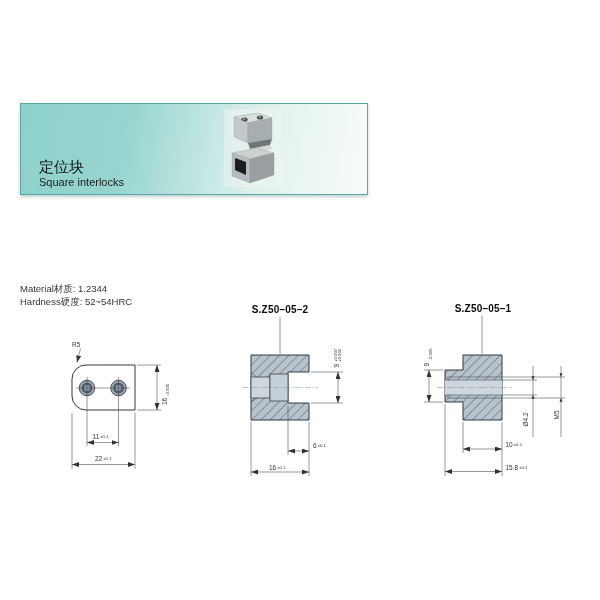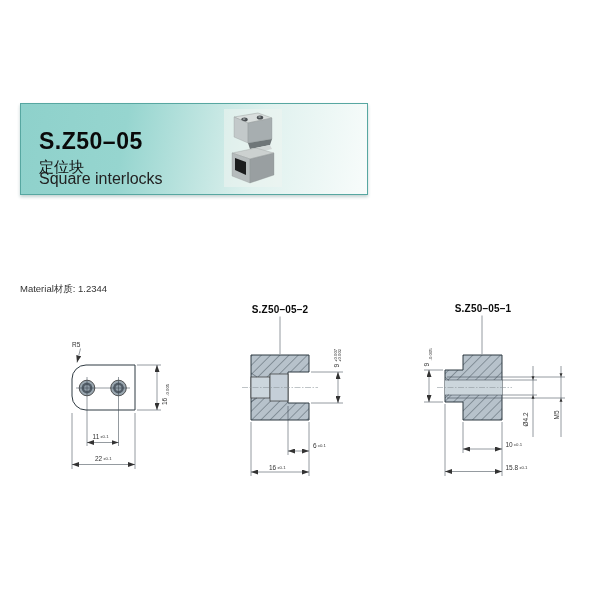--- a/index.html
+++ b/index.html
@@ -13,40 +13,39 @@
     background:linear-gradient(100deg,#8ed1cb 0%,#96d5cf 30%,#dff1ee 68%,#f8fcfb 100%);
     border:1px solid #57a7a1;
     box-shadow:0 2px 3px rgba(60,110,105,.30);
     box-sizing:border-box;
   }
   .banner-title{
     position:absolute;left:18px;top:24px;
     font-size:23px;font-weight:bold;color:#0a0a0a;letter-spacing:.5px;
   }
   .banner-cn{position:absolute;left:18px;top:54px;font-size:15px;color:#111;}
-  .banner-en{position:absolute;left:18px;top:66px;font-size:16px;color:#222;}
+  .banner-en{position:absolute;left:18px;top:72px;font-size:11px;color:#222;}
   .photo{position:absolute;left:203px;top:5px;width:58px;height:78px;}
   
   .specs{position:absolute;left:20px;top:282px;font-size:9.5px;color:#333;line-height:13px;}
   
   .drawings{position:absolute;left:30px;top:290px;width:555px;height:200px;}
   svg text{fill:#222;}
   .dim{font-size:6.5px;fill:#333;}
   .tol{font-size:4.3px;fill:#333;}
   .dimtitle{font-size:10px;font-weight:bold;fill:#0a0a0a;letter-spacing:.2px;}
   .outline{stroke:#2f3a42;stroke-width:1;fill:none;}
   .thin{stroke:#3c4750;stroke-width:.55;fill:none;}
   .dimline{stroke:#3c4750;stroke-width:.55;fill:none;}
   .cline{stroke:#8a9299;stroke-width:.55;fill:none;stroke-dasharray:6 1.5 1.5 1.5;}
 </style>
 </head>
 <body>
 
 <div class="banner">
-  <div class="banner-title">S.Z50–05</div>
   <div class="banner-cn">定位块</div>
   <div class="banner-en">Square interlocks</div>
 
   <svg class="photo" viewBox="0 0 58 78">
     <rect x="0" y="0" width="58" height="78" fill="#eef4f1" opacity="0.55"></rect>
     <g>
 
       <polygon points="10,8 34,4 48,9 24,14" fill="#d9dedd" stroke="#8a8f8e" stroke-width="0.4"></polygon>
       <ellipse cx="20.5" cy="10.5" rx="3.2" ry="2" fill="#4a4f52"></ellipse>
       <ellipse cx="36" cy="8.5" rx="3.2" ry="2" fill="#4a4f52"></ellipse>
@@ -61,20 +60,21 @@
       <polygon points="8,44 32,39 50,44 26,50" fill="#ccd1d0" stroke="#8a8f8e" stroke-width="0.3"></polygon>
       <polygon points="8,44 26,50 26,74 8,67" fill="#b5bbbc" stroke="#8a8f8e" stroke-width="0.3"></polygon>
       <polygon points="11,49 22,53 22,66 11,61" fill="#1c1d1e"></polygon>
       <polygon points="26,50 50,44 50,66 26,74" fill="#999fa1" stroke="#8a8f8e" stroke-width="0.3"></polygon>
     </g>
   </svg>
 </div>
 
 <div class="specs">
   <div>Material材质: 1.2344</div>
+  <div>Hardness硬度: 52~54HRC</div>
 </div>
 
 <svg class="drawings" viewBox="30 290 555 200">
   <defs>
     <linearGradient id="metal" x1="0" y1="0" x2="0" y2="1">
       <stop offset="0" stop-color="#dde4e9"></stop>
       <stop offset="1" stop-color="#a8b8c2"></stop>
     </linearGradient>
     <pattern id="hatch" width="6.5" height="6.5" patternUnits="userSpaceOnUse" patternTransform="rotate(45)">
       <rect width="6.5" height="6.5" fill="#b7c2cb"></rect>

